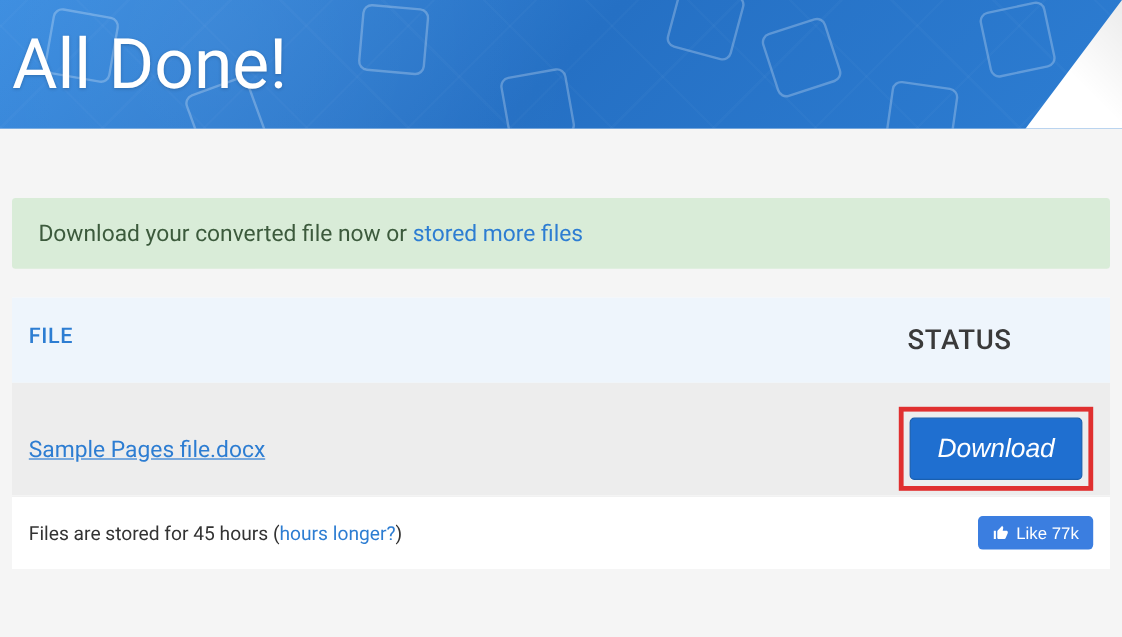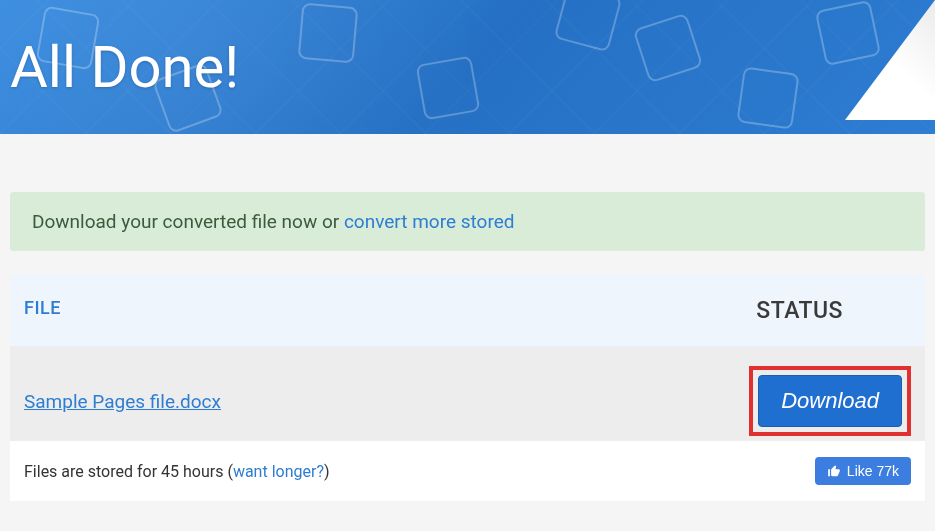--- a/index.html
+++ b/index.html
@@ -4,21 +4,21 @@
 <style>
 * { margin: 0; padding: 0; box-sizing: border-box; }
 body {
   font-family: -apple-system, BlinkMacSystemFont, "Segoe UI", Roboto, Helvetica, Arial, sans-serif;
   background: #f5f5f5;
   width: 935px;
   height: 531px;
   overflow: hidden;
 }
 .hero {
-  height: 134px;
+  height: 107px;
   background: #2d7dd2;
   background-image:
     radial-gradient(circle at 20% 30%, rgba(255,255,255,0.05) 0%, transparent 40%),
     linear-gradient(135deg, #3b8de0 0%, #2570c4 50%, #2d7dd2 100%);
   position: relative;
   overflow: hidden;
   display: flex;
   align-items: center;
   padding-left: 10px;
 }
@@ -192,37 +192,37 @@
     <div class="ico" style="top:70px;left:740px;transform:rotate(8deg)"></div>
     <div class="ico" style="top:5px;left:820px;transform:rotate(-12deg)"></div>
   </div>
   <h1 class="hero-title">All Done!</h1>
   <div class="page-corner"></div>
 </div>
 
 <div class="container">
 
   <div class="alert">
-    <span>Download your converted file now or </span><a href="#">convert more stored</a>
+    <span>Download your converted file now or </span><a href="#">stored more files</a>
   </div>
 
   <div class="table-wrap">
     <div class="thead">
       <div class="th-file">FILE</div>
       <div class="th-status">STATUS</div>
     </div>
     <div class="trow">
       <a class="file-link" href="#">Sample Pages file.docx</a>
       <div class="download-wrap">
         <button class="download-btn">Download</button>
       </div>
     </div>
     <div class="footer">
       <div>
-        <span>Files are stored for 45 hours (</span><a href="#">want longer?</a><span>)</span>
+        <span>Files are stored for 45 hours (</span><a href="#">hours longer?</a><span>)</span>
       </div>
       <div class="social">
         <button class="like-btn">
           <span class="thumb-icon">
             <svg width="14" height="14" viewBox="0 0 24 24" fill="#fff">
                 <path d="M2 21h3V9H2v12zM22 11c0-1.1-.9-2-2-2h-5.3l.8-3.9v-.3c0-.4-.2-.8-.4-1.1L14 2 7.6 8.6C7.2 9 7 9.5 7 10v9c0 1.1.9 2 2 2h8c.8 0 1.5-.5 1.8-1.2l2.9-6.8c.2-.3.3-.6.3-1v-1z"></path>
               </svg>
           </span>
           <span>Like 77k</span>
         </button>

